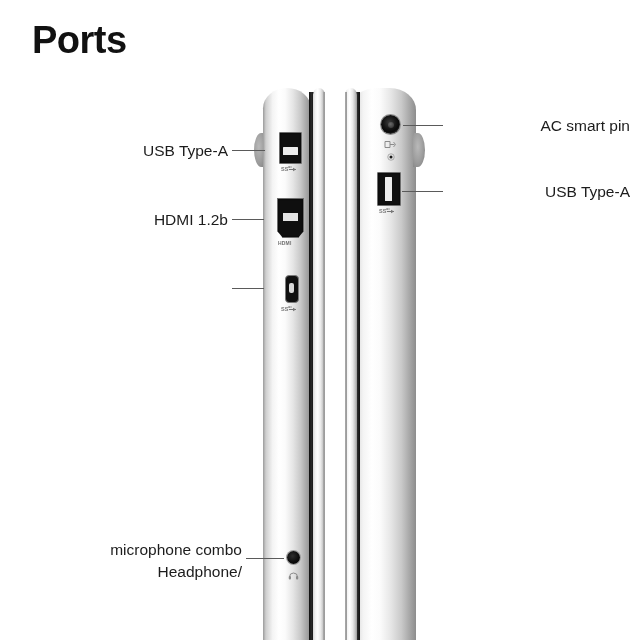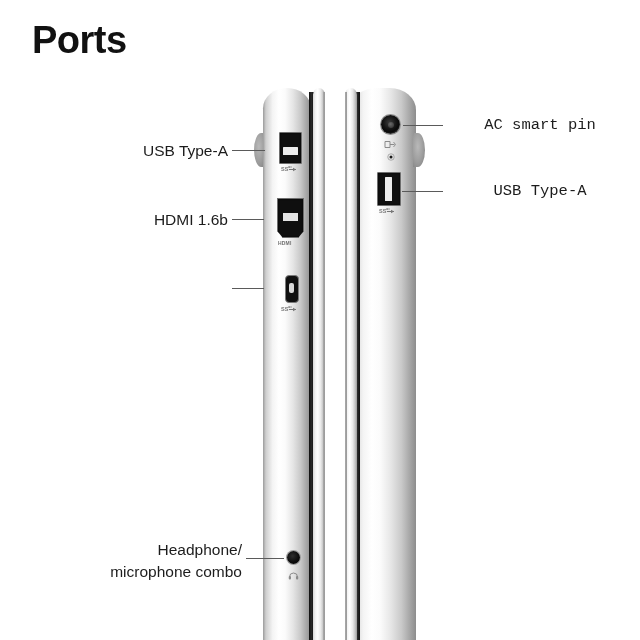--- a/index.html
+++ b/index.html
@@ -22,21 +22,21 @@
 
   
   .label{
     position:absolute;
     font-size:15.5px;
     color:#1c1c1c;
     line-height:19px;
     white-space:nowrap;
   }
   .label.right-align{text-align:right;}
-  .label.left-align{text-align:center;font-family:Liberation Mono, monospace;}
+  .label.left-align{text-align:right;}
   .label .reg{font-size:9px;vertical-align:super;}
 
   
   .leader{
     position:absolute;
     height:1.4px;
     background:#5a5a5a;
   }
 
   
@@ -267,27 +267,27 @@
   <div class="leader" style="left:228px;top:288px;width:32px;"></div>
   <div class="leader" style="left:242px;top:558px;width:38px;"></div>
   <div class="leader" style="left:399px;top:125px;width:40px;"></div>
   <div class="leader" style="left:398px;top:191px;width:41px;"></div>
 
   <div class="label right-align" style="left:60px;top:141px;width:164px;">
     <span>USB Type-A</span>
   </div>
 
   <div class="label right-align" style="left:60px;top:210px;width:164px;">
-    <span>HDMI 1.6b</span>
+    <span>HDMI 1.2b</span>
   </div>
 
 
   <div class="label right-align" style="left:40px;top:539px;width:198px;line-height:22px;">
+    <div>microphone combo</div>
     <div>Headphone/</div>
-    <div>microphone combo</div>
   </div>
 
   <div class="label left-align" style="left:446px;top:116px;width:180px;">
     <span>AC smart pin</span>
   </div>
 
   <div class="label left-align" style="left:446px;top:182px;width:180px;">
     <span>USB Type-A</span>
   </div>
 

